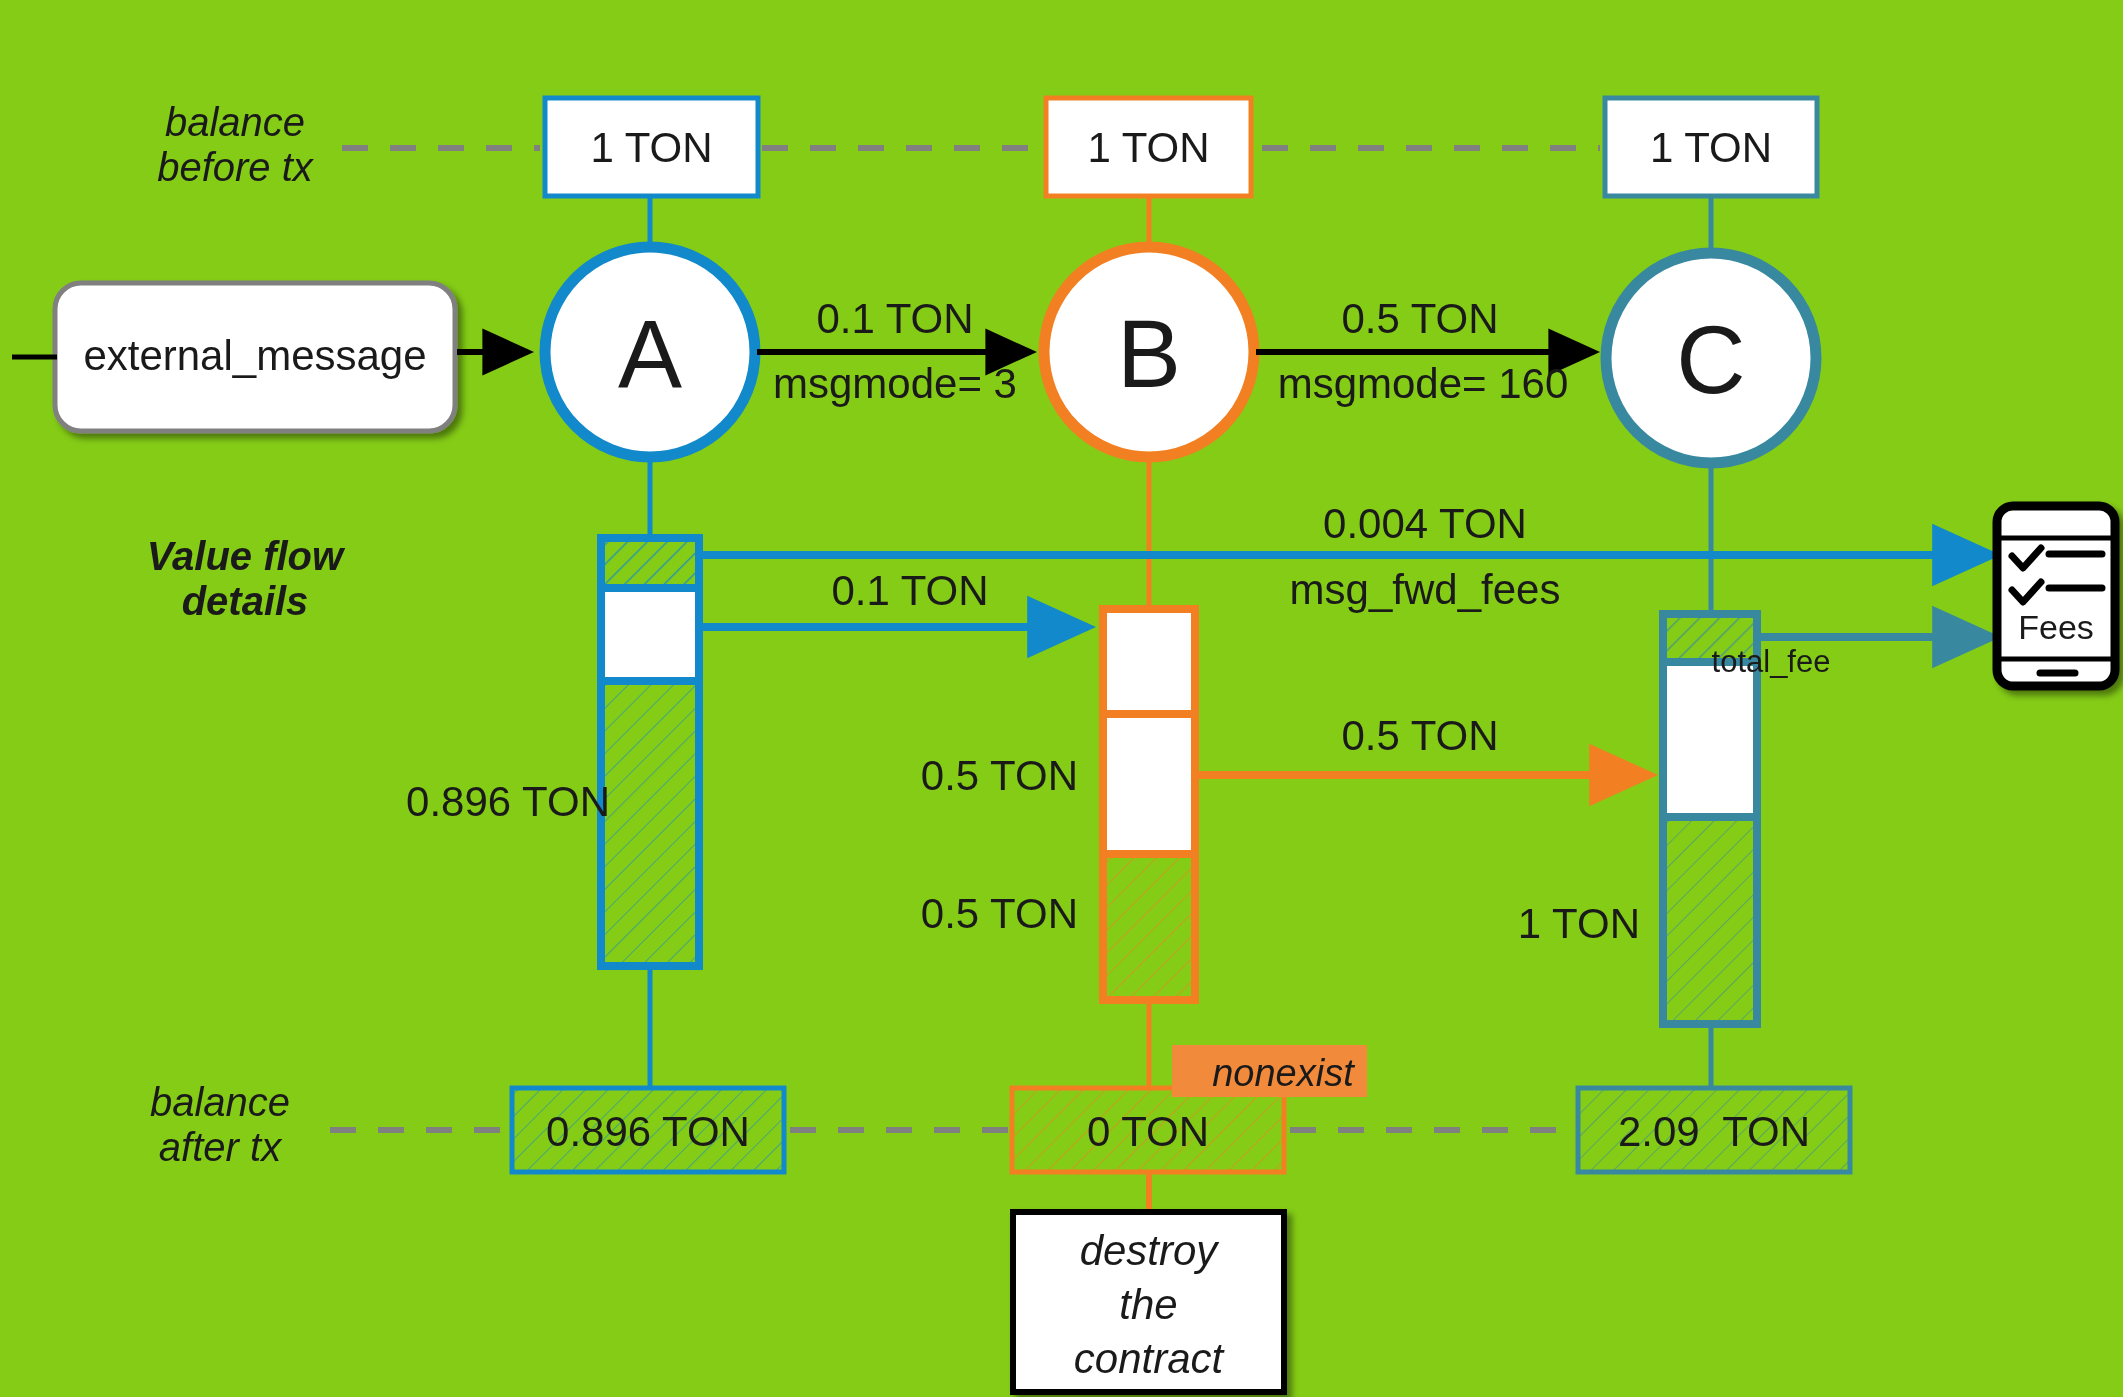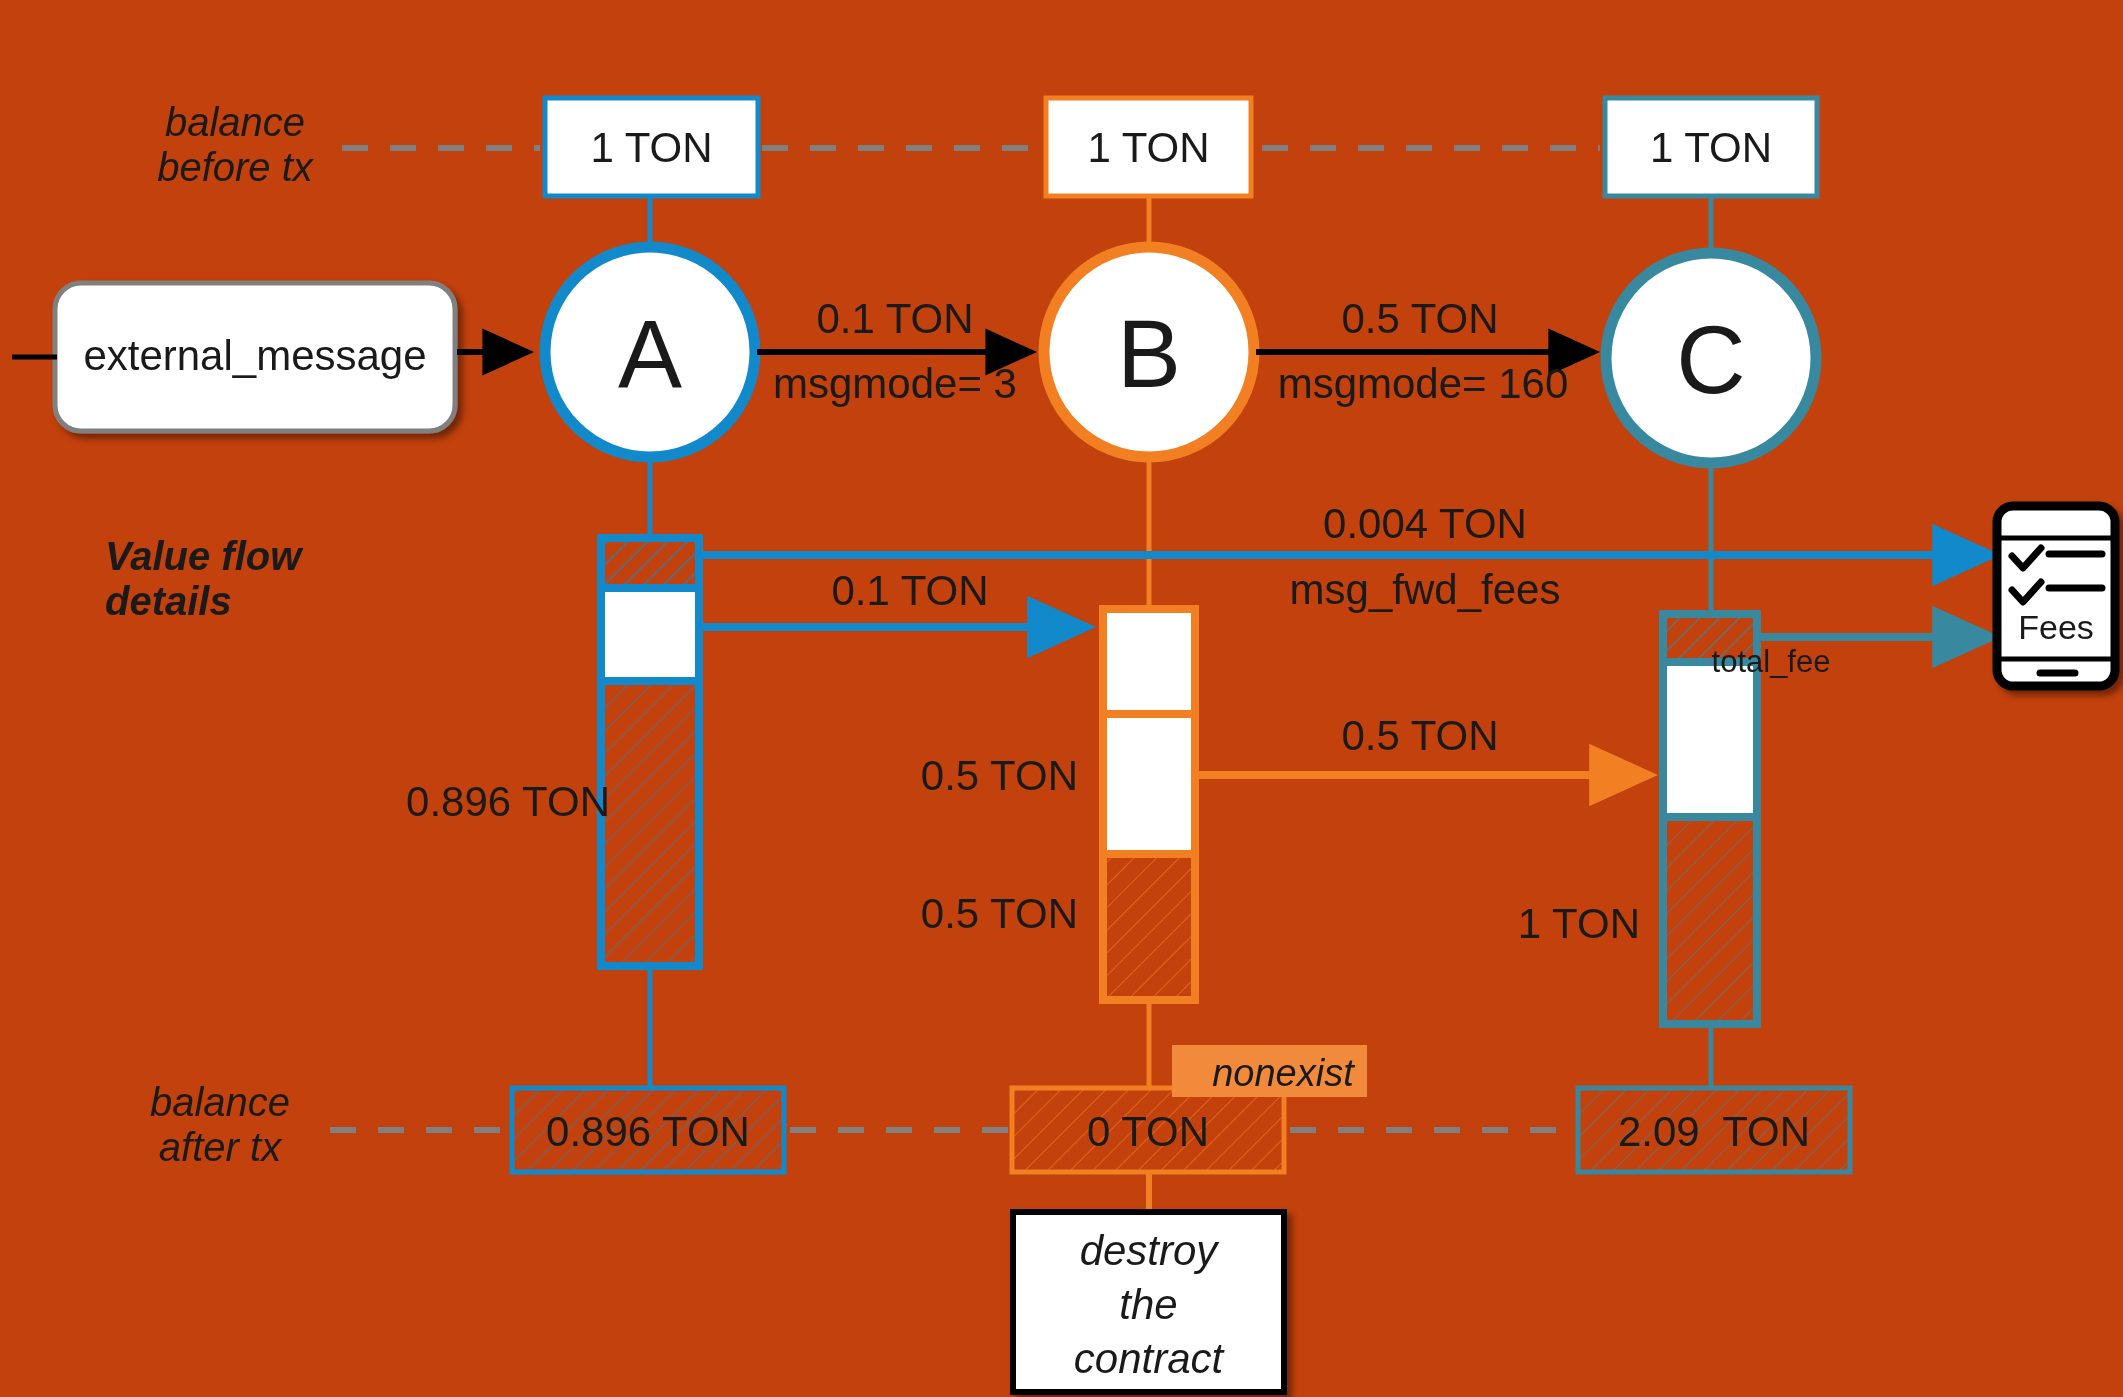--- a/index.html
+++ b/index.html
@@ -1,17 +1,17 @@
 <!DOCTYPE html>
 <html><head>
 <meta charset="utf-8">
 <style>
   html,body{margin:0;padding:0;background:#ffffff;}
   body{font-family:"Liberation Sans",sans-serif;}
-  #stage{position:relative;width:2123px;height:1397px;background:#c2410c;overflow:hidden;}
+  #stage{position:relative;width:2123px;height:1397px;background:#84cc16;overflow:hidden;}
   #stage svg{position:absolute;left:0;top:0;}
   .lbl{position:absolute;white-space:pre;color:#1a1a1a;line-height:1.12;}
   .italic{font-style:italic;}
   .bold{font-weight:bold;}
   .ctr{text-align:center;}
 </style>
 </head>
 <body>
 
 <div id="stage">
@@ -139,21 +139,21 @@
       <path d="M2012,556 l11,12 l18,-20" fill="none" stroke="#000" stroke-width="7" stroke-linecap="round" stroke-linejoin="round"></path>
       <line x1="2049" y1="554" x2="2102" y2="554" stroke="#000" stroke-width="7" stroke-linecap="round"></line>
       <path d="M2012,590 l11,12 l18,-20" fill="none" stroke="#000" stroke-width="7" stroke-linecap="round" stroke-linejoin="round"></path>
       <line x1="2049" y1="588" x2="2102" y2="588" stroke="#000" stroke-width="7" stroke-linecap="round"></line>
       <line x1="2040" y1="673" x2="2075" y2="673" stroke="#000" stroke-width="7" stroke-linecap="round"></line>
     </g>
   </svg>
 
   <div class="lbl italic ctr" style="left:125px;top:100px;width:220px;font-size:40px;">balance
 before tx</div>
-  <div class="lbl bold italic" style="left:105px;top:534px;width:280px;font-size:40px;">Value flow
+  <div class="lbl bold italic" style="left:105px;top:534px;width:280px;font-size:40px;text-align:center;">Value flow
 details</div>
   <div class="lbl italic ctr" style="left:110px;top:1080px;width:220px;font-size:40px;">balance
 after tx</div>
 
   <div class="lbl ctr" style="left:65px;top:332px;width:380px;font-size:42px;">external_message</div>
 
   <div class="lbl ctr" style="left:545px;top:124px;width:213px;font-size:42px;">1 TON</div>
   <div class="lbl ctr" style="left:1046px;top:124px;width:205px;font-size:42px;">1 TON</div>
   <div class="lbl ctr" style="left:1605px;top:124px;width:212px;font-size:42px;">1 TON</div>
 

